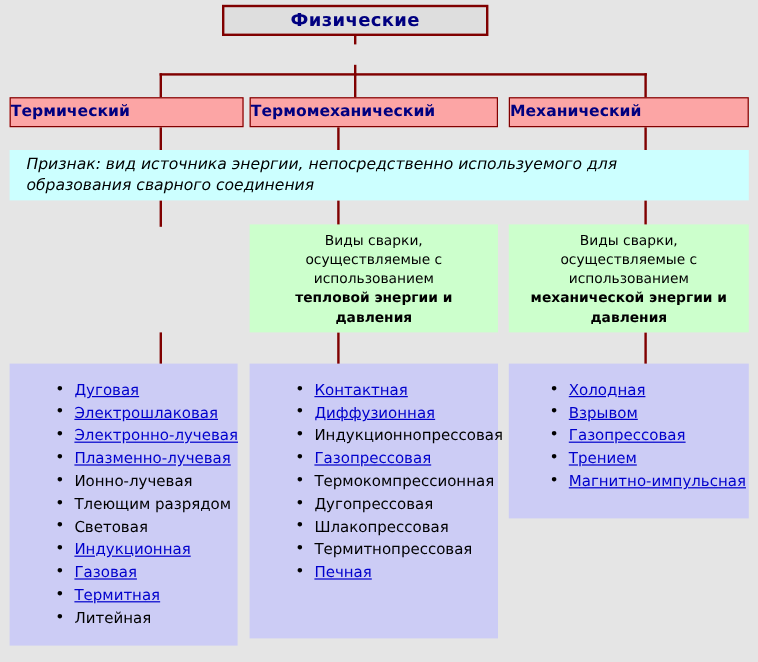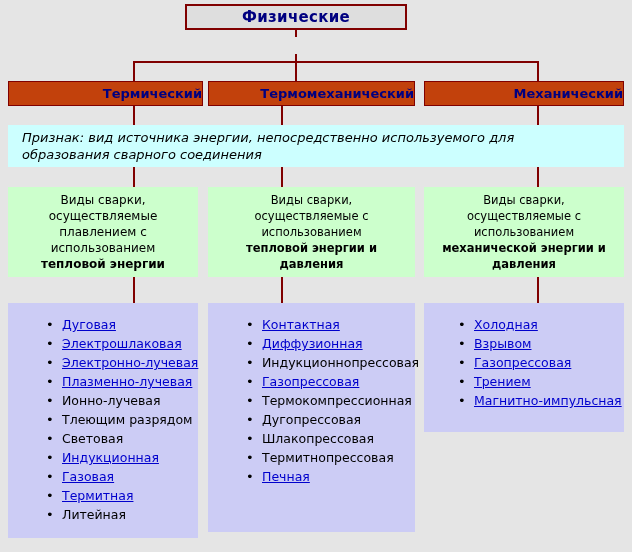--- a/index.html
+++ b/index.html
@@ -70,26 +70,26 @@
     font-weight: bold;
     color: #000000;
     letter-spacing: 2.6px;
   }
 
   
   .class-box {
     position: absolute;
     top: 81px;
     height: 25px;
-    background: #c2410c;
+    background: #fca5a5;
     border: 1px solid #800000;
     box-sizing: border-box;
     display: flex;
     align-items: center;
-    justify-content: flex-end;
+    justify-content: flex-start;
   }
   .class-box span {
     font-size: 13px;
     font-weight: bold;
     color: #000080;
   }
   .class-box.c1 { left: 8px;   width: 195px; }
   .class-box.c2 { left: 208px; width: 207px; }
   .class-box.c3 { left: 424px; width: 200px; }
 
@@ -225,25 +225,20 @@
   </div>
   <div class="class-box c3">
     <span>Механический</span>
   </div>
 
   <div class="feature-box">
     <span class="ftext">Признак: вид источника энергии, непосредственно используемого для</span>
     <span class="ftext">образования сварного соединения</span>
   </div>
 
-  <div class="green-box g1">
-    <span class="line">Виды сварки, осуществляемые</span>
-    <span class="line">плавлением с использованием</span>
-    <span class="line bold">тепловой энергии</span>
-  </div>
   <div class="green-box g2">
     <span class="line">Виды сварки,</span>
     <span class="line">осуществляемые с</span>
     <span class="line">использованием</span>
     <span class="line bold">тепловой энергии и давления</span>
   </div>
   <div class="green-box g3">
     <span class="line">Виды сварки,</span>
     <span class="line">осуществляемые с</span>
     <span class="line">использованием</span>

